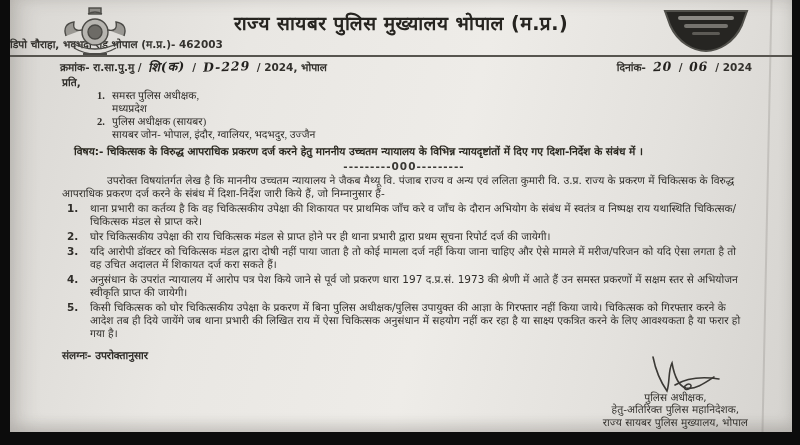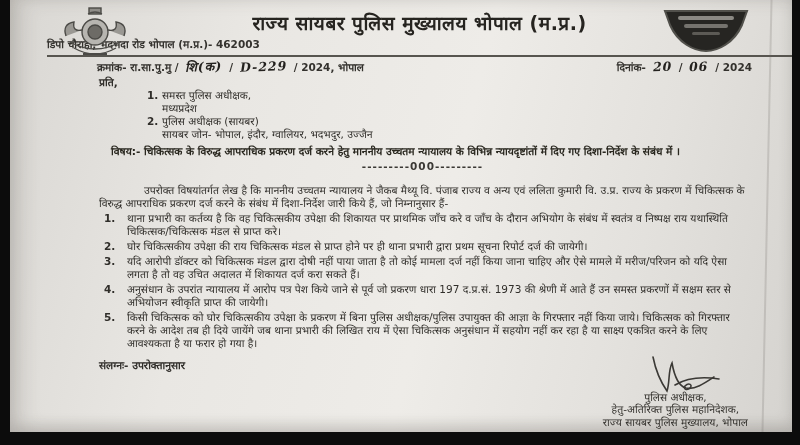--- a/index.html
+++ b/index.html
@@ -5,39 +5,39 @@
   html,body{margin:0;padding:0;background:#000;}
   .stage{
     position:relative;width:800px;height:445px;overflow:hidden;
     background:#0c0c0c;
     font-family:"DejaVu Sans",sans-serif;
   }
   .paper{
     position:absolute;left:10px;top:0;right:8px;bottom:13px;
     background:linear-gradient(104deg,#d9d7d3 0%,#e9e7e3 28%,#eeece8 55%,#e3e1dd 78%,#d5d3cf 100%);
     box-shadow:inset 0 -6px 14px rgba(60,55,50,.18), inset 14px 0 18px rgba(70,65,60,.12);
-    color:#2e2c29;overflow:hidden;padding-left:37px;
+    color:#2e2c29;overflow:hidden;
   }
   .crease{position:absolute;top:0;bottom:0;right:24px;width:2px;background:rgba(110,105,98,.22);transform:rotate(1.2deg);}
   .emblem-left{position:absolute;left:48px;top:6px;}
   .emblem-right{position:absolute;right:40px;top:6px;}
   .title{ text-align:center;font-weight:bold;font-size:19px;letter-spacing:.5px;color:#262420;padding-top:10px;}
   .subtitle{text-align:left;font-size:10.5px;font-weight:bold;color:#34322e;margin-top:1px;}
   .rule{border-bottom:2px solid #57554f;margin-top:4px;}
   .refrow{display:flex;justify-content:space-between;align-items:baseline;padding:1px 40px 0 50px;font-size:10.5px;font-weight:bold;color:#33312d;}
   .hw{font-family:"DejaVu Serif",serif;font-style:italic;font-weight:bold;font-size:12.5px;display:inline-block;transform:rotate(-2deg);color:#24221f;letter-spacing:1px;padding:0 3px;}
   .content{padding:0 46px 0 52px;font-size:10.5px;line-height:13px;color:#302e2a;}
   .salutation{margin-top:1px;font-weight:bold;}
-  .recipients{margin-left:48px;}
+  .recipients{margin-left:35px;font-family:Liberation Serif, serif;}
   .recip .no{display:inline-block;width:15px;font-weight:bold;}
   .recip .l2{margin-left:15px;}
   .subject{position:relative;padding-left:45px;margin-top:4px;font-weight:600;color:#29271f;}
   .subject .lbl{position:absolute;left:12px;top:0;font-weight:bold;}
   .sep{text-align:center;margin-top:2px;letter-spacing:1px;color:#3a3834;font-weight:bold;}
-  .intro{margin-top:11px;text-indent:45px;}
+  .intro{margin-top:1px;text-indent:45px;}
   .points{margin-top:2px;}
   .point{position:relative;padding-left:28px;margin-top:2px;}
   .point .no{position:absolute;left:5px;top:0;font-weight:bold;}
   .closing{margin-left:72px;margin-top:6px;}
   .enclosure{margin-top:9px;font-weight:600;}
   .sigblock{position:absolute;right:44px;bottom:4px;text-align:center;font-size:10.5px;line-height:12.5px;color:#33312d;}
   .scribble{display:block;margin:0 auto -6px auto;}
   svg{display:block;}
 </style>
 </head>

